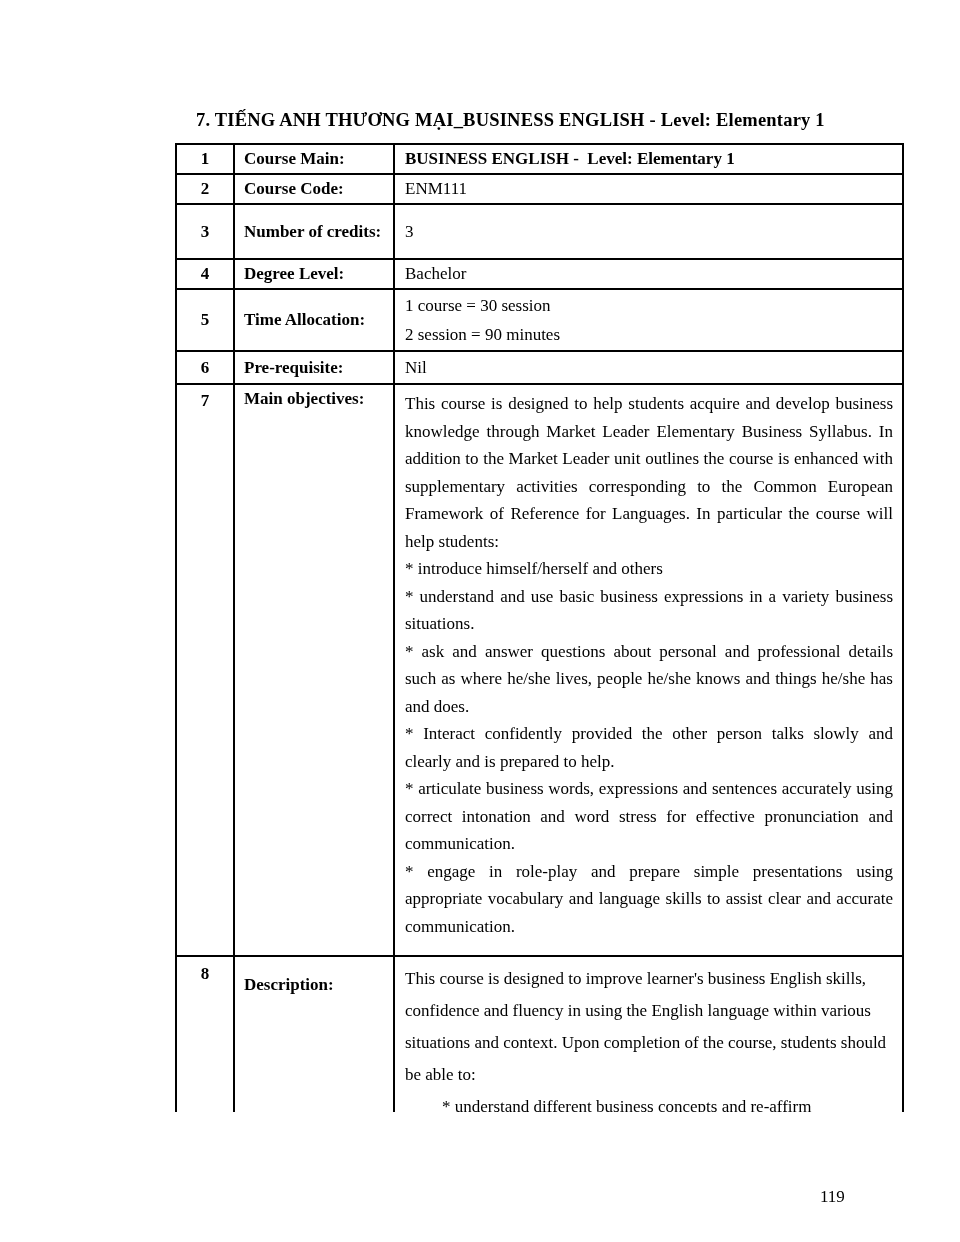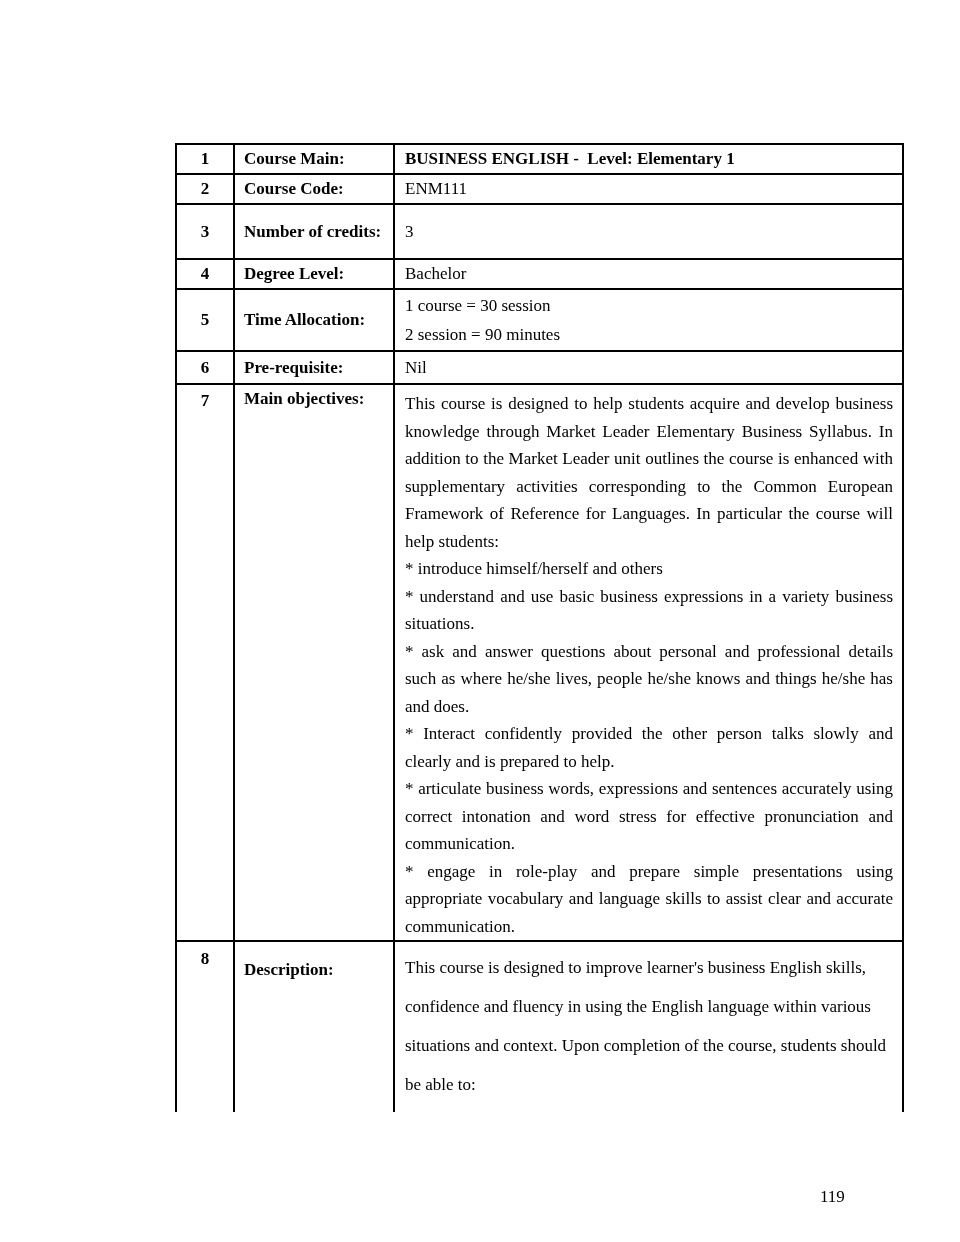--- a/index.html
+++ b/index.html
@@ -70,41 +70,42 @@
   tr.r1 td { height: 26px; }
   tr.r2 td { height: 26px; }
   tr.r3 td { height: 51px; }
   tr.r4 td { height: 26px; }
   tr.r5 td { height: 55px; }
   tr.r6 td { height: 29px; }
   .multiline .vline { line-height: 29px; }
   .objectives-cell {
     line-height: 27.5px;
     padding-top: 5px;
-    padding-bottom: 0;
+    padding-bottom: 15px;
   }
   .objectives-cell .para { text-align: justify; }
   .description-cell {
-    line-height: 39px;
+    line-height: 32px;
     padding-top: 6px;
   }
   .description-cell .indent { padding-left: 37px; }
   .page-number {
     position: absolute;
     left: 820px;
     top: 1139px;
     font-size: 17px;
     margin-top: 48px;
   }
 </style>
 </head>
 <body>
 
 <div class="page">
 
+  <h1 class="doc-title">7. TIẾNG ANH THƯƠNG MẠI_BUSINESS ENGLISH - Level: Elementary 1</h1>
 
   <div class="table-clip">
     <table class="course-table">
       <colgroup>
         <col class="c1">
           <col class="c2">
           <col class="c3">
       </colgroup>
       <tbody>
         <tr class="r1">

